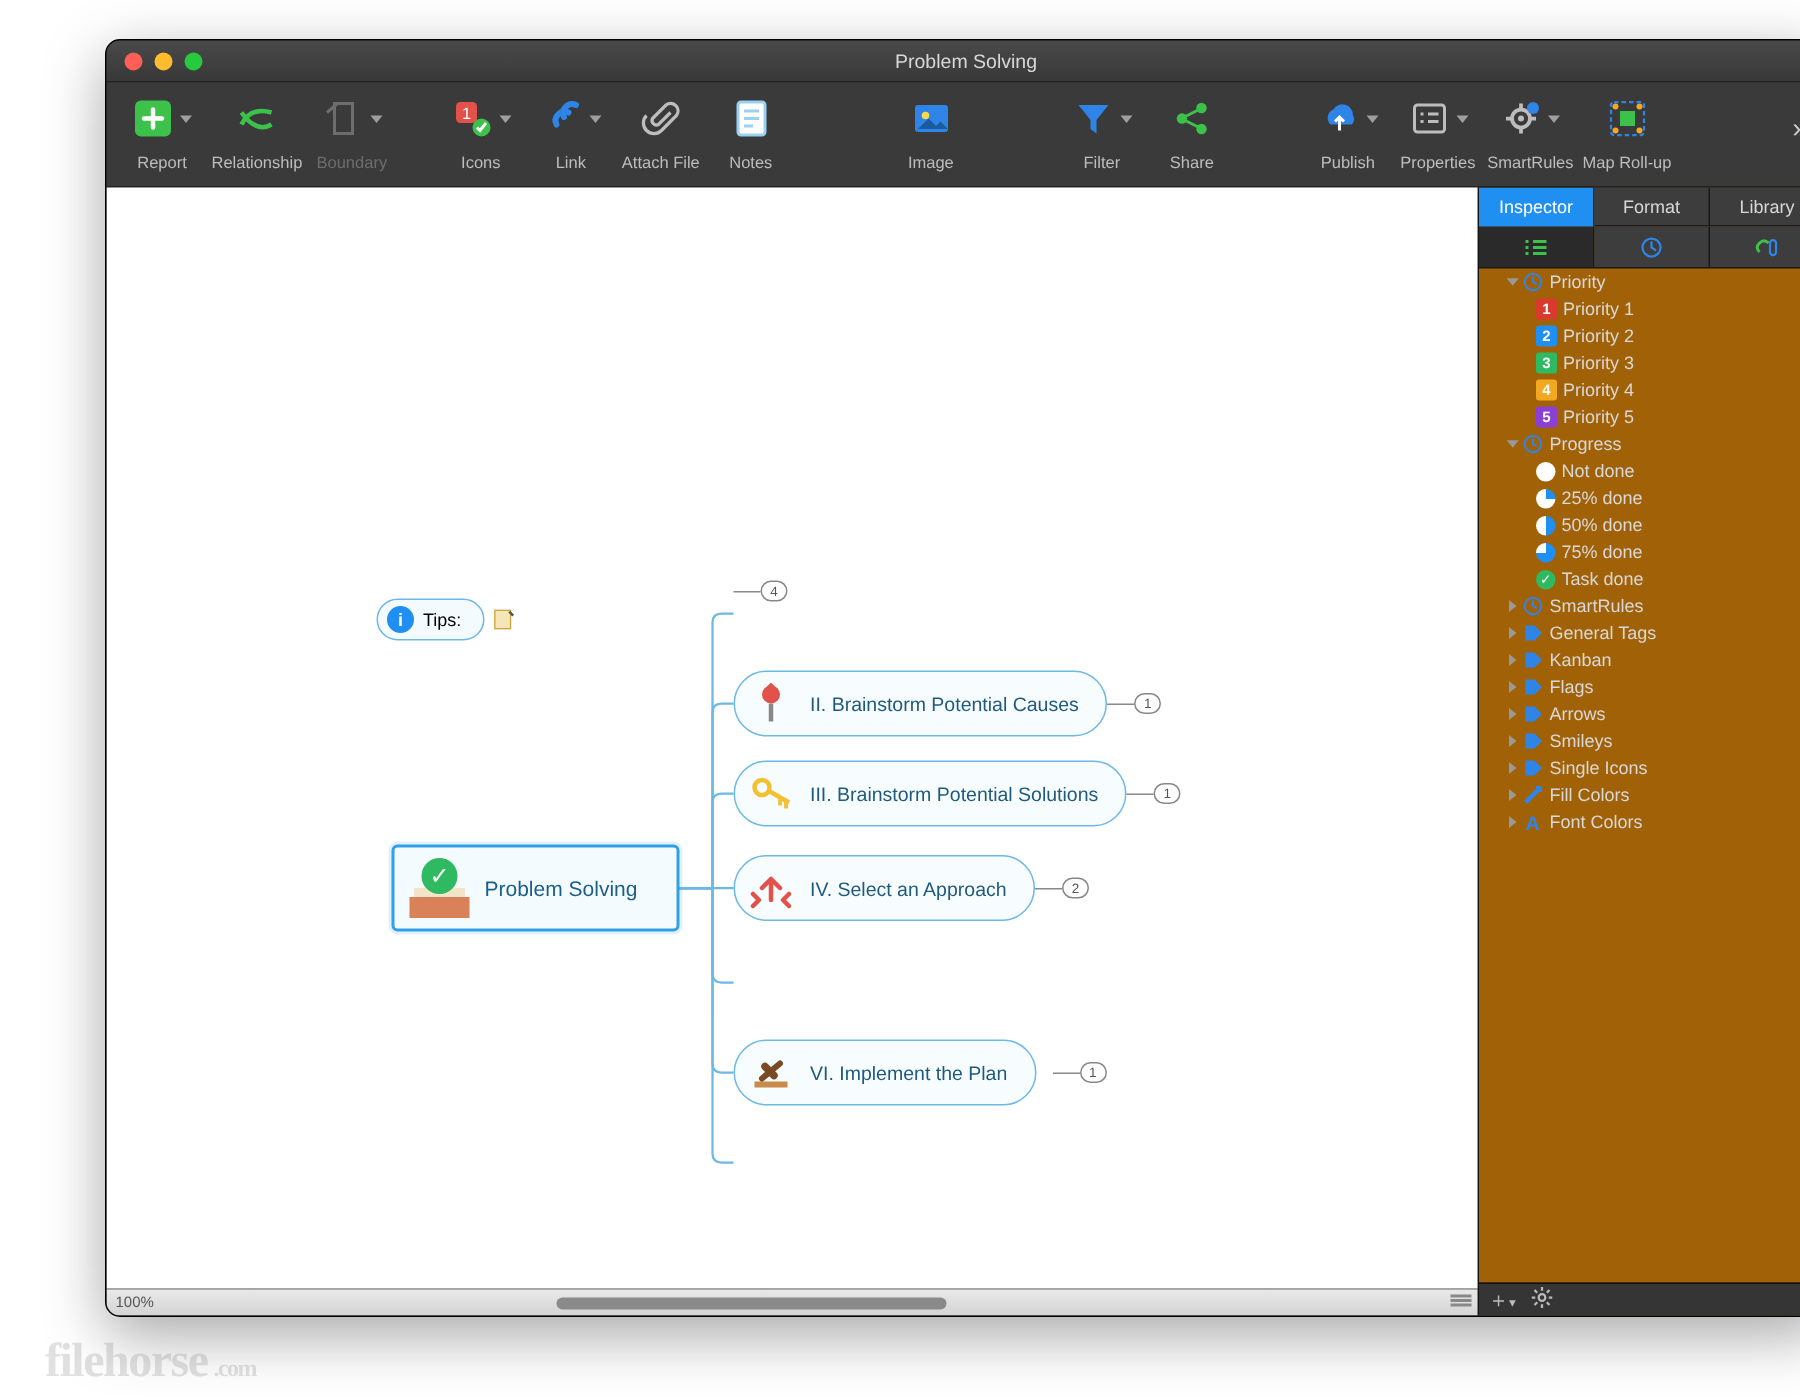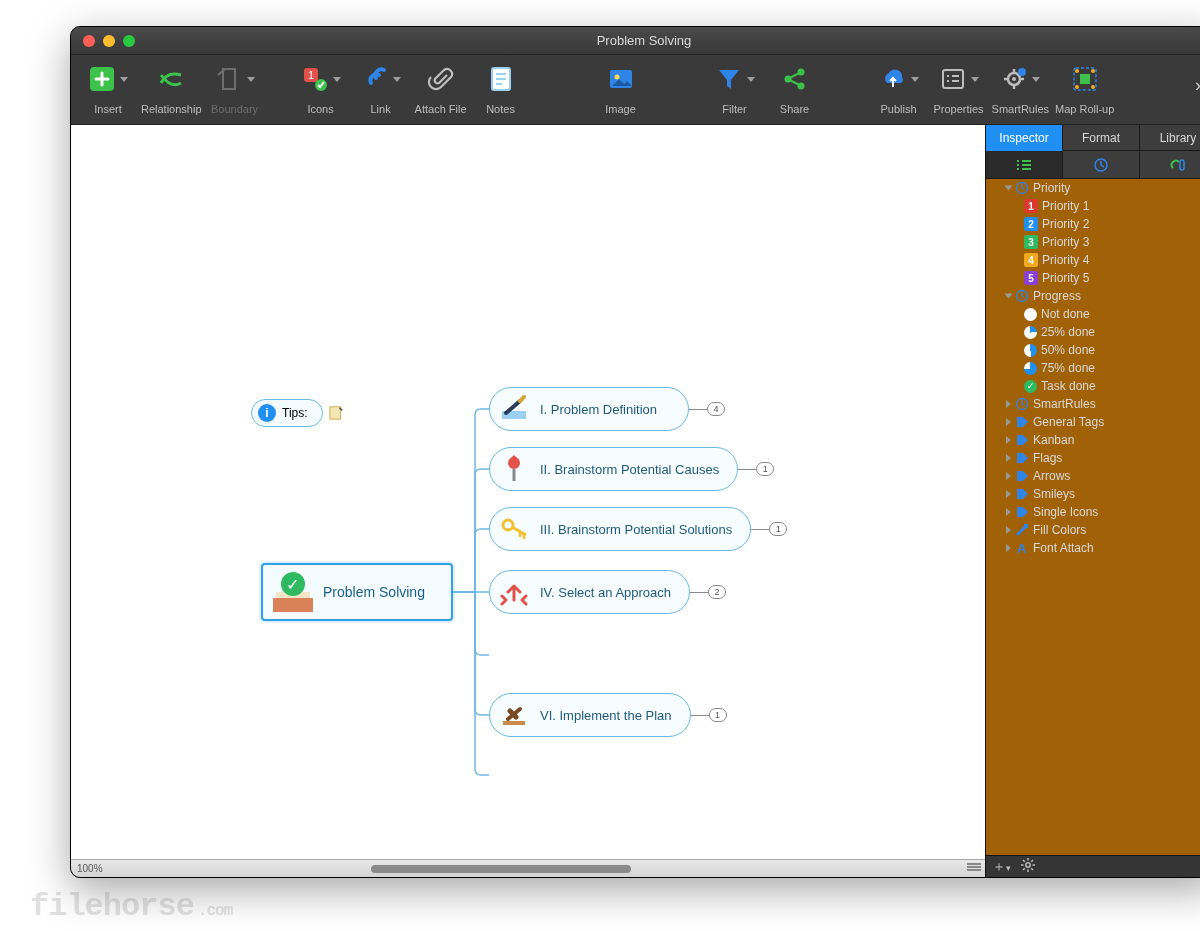--- a/index.html
+++ b/index.html
@@ -57,21 +57,21 @@
 .tips-i{ width:18px;height:18px;border-radius:50%; background:#1f8ff2; color:#fff; font-size:12px; font-weight:bold; display:flex;align-items:center;justify-content:center;}
 .tips-note{ width:14px;height:14px; margin-left:6px;}
 .child{ position:absolute; left:418px; display:flex; align-items:center;}
 .child-pill{ height:44px; border:1px solid #6cb8e6; border-radius:22px; background:#f7fcff; display:flex; align-items:center; padding:0 18px 0 10px; gap:12px; min-width:200px;}
 .child-num{ font-size:13px; color:#1f5a7d;}
 .child-icon{ width:28px;height:28px; display:flex;align-items:center;justify-content:center;}
 .count-wrap{ display:flex; align-items:center;}
 .count-line{ width:18px;height:1px;background:#888;}
 .count{ min-width:18px;height:14px;border:1px solid #888;border-radius:7px; font-size:9px; display:flex;align-items:center;justify-content:center; color:#555; padding:0 3px;}
 svg.connectors{ position:absolute; left:0; top:0; }
-.watermark{ position:absolute; left:30px; bottom:6px; font-size:32px; font-weight:600; color:rgba(90,90,90,0.18); font-family:Liberation Mono, monospace; letter-spacing:-1px;}
+.watermark{ position:absolute; left:30px; bottom:6px; font-size:32px; font-weight:600; color:rgba(90,90,90,0.18); font-family:Liberation Serif, serif; letter-spacing:-1px;}
 .watermark .tld{ font-size:16px; margin-left:4px;}
 .ticon{ width:28px; height:28px; display:block;}
 </style>
 </head>
 <body>
 
 <div class="app">
  <div class="window">
 
   <div class="titlebar">
@@ -85,21 +85,21 @@
 
   <div class="toolbar" id="toolbar">
     <div class="tgroup">
           <div class="tbtn">
             <svg class="ticon" viewBox="0 0 28 28">
               <rect x="2" y="2" width="24" height="24" rx="4" fill="#3cc24a"></rect>
               <path d="M14 8 V20 M8 14 H20" stroke="#fff" stroke-width="3" stroke-linecap="round"></path>
             </svg>
             <div class="drop"></div>
           </div>
-          <div class="tlabel">Insert</div>
+          <div class="tlabel">Report</div>
         </div>
         <div class="tgroup">
           <div class="tbtn">
             <svg class="ticon" viewBox="0 0 28 28">
               <path d="M4 18 Q10 6 24 10" stroke="#3cc24a" stroke-width="3" fill="none"></path>
               <path d="M4 10 Q14 24 24 18" stroke="#3cc24a" stroke-width="3" fill="none"></path>
             </svg>
           </div>
           <div class="tlabel">Relationship</div>
         </div>
@@ -267,30 +267,20 @@
         <div class="central">
           <div class="cbox">
             <div class="base"></div>
                 <div class="lid"></div>
             <div class="chk">✓</div>
           </div>
           <span class="central-text">Problem Solving</span>
         </div>
 
       <div class="child" style="top: 262px;">
-              <div class="child-pill">
-                <div class="child-icon">
-                  <svg viewBox="0 0 28 28">
-                    <rect x="2" y="16" width="24" height="8" fill="#9ad1f2"></rect>
-                    <path d="M6 18 L20 6" stroke="#2a3b5a" stroke-width="4" stroke-linecap="round"></path>
-                    <path d="M20 6 L24 2" stroke="#d4a93c" stroke-width="4" stroke-linecap="round"></path>
-                  </svg>
-                </div>
-                <span class="child-num">I.  Problem Definition</span>
-              </div>
               <div class="count-wrap">
                 <div class="count-line"></div>
                 <div class="count">4</div>
               </div>
             </div>
             <div class="child" style="top: 322px; text-align: center;">
               <div class="child-pill">
                 <div class="child-icon">
                   <svg viewBox="0 0 28 28">
                     <circle cx="14" cy="8" r="6" fill="#e2514a"></circle>
@@ -330,21 +320,21 @@
                     <path d="M22 22 L26 18 M22 22 L26 26" stroke="#e2514a" stroke-width="3" fill="none" stroke-linecap="round"></path>
                   </svg>
                 </div>
                 <span class="child-num">IV.  Select an Approach</span>
               </div>
               <div class="count-wrap">
                 <div class="count-line"></div>
                 <div class="count">2</div>
               </div>
             </div>
-            <div class="child" style="top: 568px;">
+            <div class="child" style="top: 568px; gap: 11px;">
               <div class="child-pill">
                 <div class="child-icon">
                   <svg viewBox="0 0 28 28">
                     <rect x="3" y="20" width="22" height="4" fill="#c98a4a"></rect>
                     <path d="M8 18 L20 8" stroke="#7a4a24" stroke-width="4" stroke-linecap="round"></path>
                     <path d="M10 10 L16 16" stroke="#7a4a24" stroke-width="5" stroke-linecap="round"></path>
                   </svg>
                 </div>
                 <span class="child-num">VI.  Implement the Plan</span>
               </div>
@@ -535,21 +525,21 @@
               </span>
               <span>Fill Colors</span>
             </div>
             <div class="tnode ind1">
               <div class="tri"></div>
               <span class="gicon">
                 <svg width="14" height="14">
                   <text x="2" y="12" font-size="13" font-weight="bold" fill="#2f84e8">A</text>
                 </svg>
               </span>
-              <span>Font Attach</span>
+              <span>Font Colors</span>
             </div>
           </div>
 
       <div class="panel-footer">
         <span style="font-size:14px;">＋<span style="font-size:9px;">▾</span></span>
         <span>
           <svg width="14" height="14">
                 <circle cx="7" cy="7" r="2.2" fill="none" stroke="#bbb" stroke-width="1.5"></circle>
                 <g stroke="#bbb" stroke-width="1.5">
                   <line x1="7" y1="0" x2="7" y2="2.5"></line>

